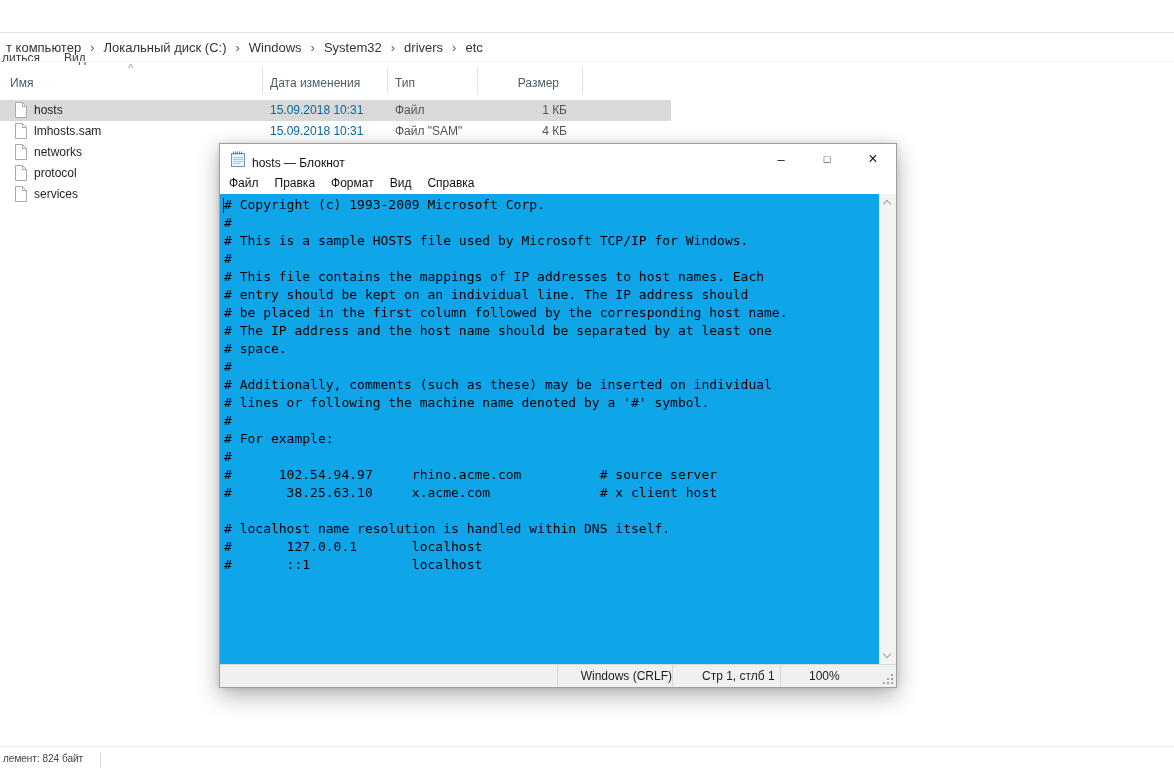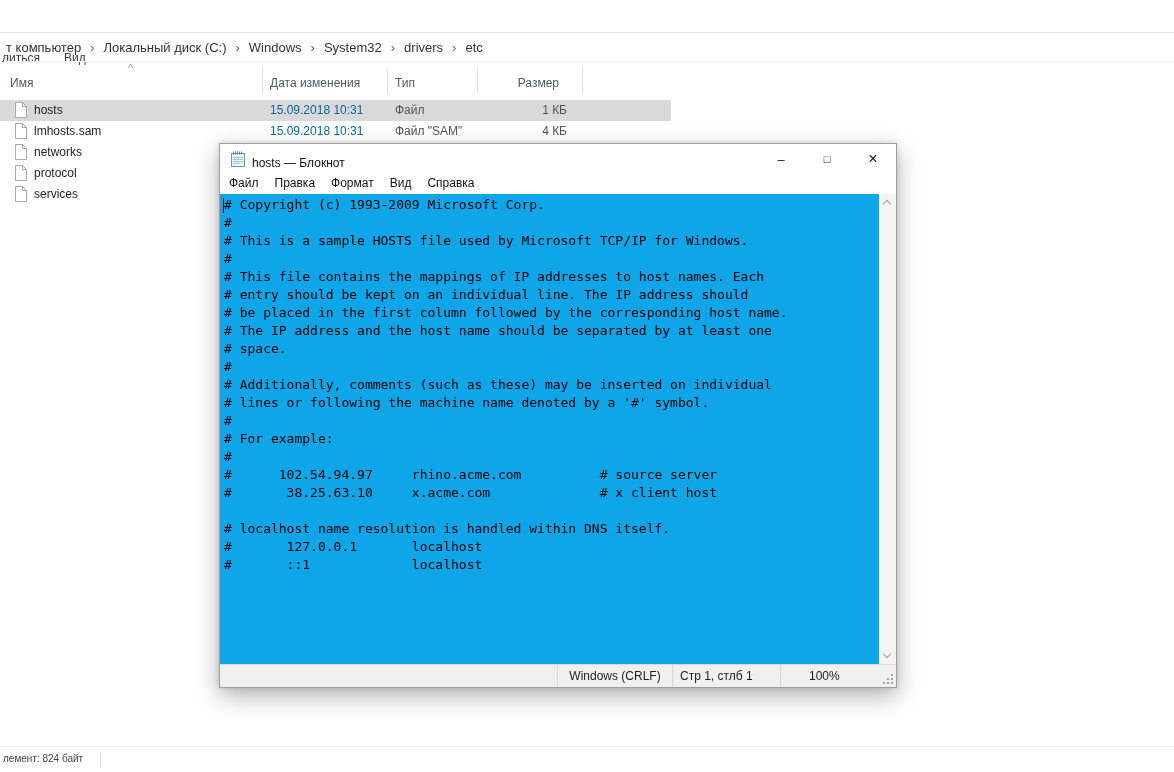--- a/index.html
+++ b/index.html
@@ -61,22 +61,22 @@
   .sb-arrow { position:absolute; left:0; width:17px; height:17px; }
   .sb-arrow.up { top:0; }
   .sb-arrow.down { bottom:0; }
   .chev { position:absolute; left:5px; width:6px; height:6px; border-right:1px solid #9f9f9f; border-bottom:1px solid #9f9f9f; }
   .sb-arrow.up .chev { top:7px; transform:rotate(-135deg); }
   .sb-arrow.down .chev { top:4px; transform:rotate(45deg); }
 
   .np-statusbar { position:absolute; left:0; bottom:0; width:100%; height:23px; background:#f0f0f0; border-top:1px solid #d9d9d9; display:flex; font-size:12px; color:#1d1d1d; }
   .np-status-fill { flex:1 1 auto; }
   .np-status-seg { border-left:1px solid #d7d7d7; display:flex; align-items:center; }
-  .seg-crlf { width:115px; justify-content:center; }
-  .seg-pos  { width:108px; padding-left:7px; }
+  .seg-crlf { width:115px; justify-content:flex-end; }
+  .seg-pos  { width:108px; padding-left:29px; }
   .seg-zoom { width:116px; padding-left:28px; position:relative; }
   .np-grip { position:absolute; right:3px; bottom:3px; width:2px; height:2px; background:#a6a6a6;
              box-shadow:-4px 0 #a6a6a6, -8px 0 #a6a6a6, 0 -4px #a6a6a6, -4px -4px #a6a6a6, 0 -8px #a6a6a6; }
 </style>
 </head>
 <body>
 
 <div id="screen">
 
   <div class="ribbon-row">

